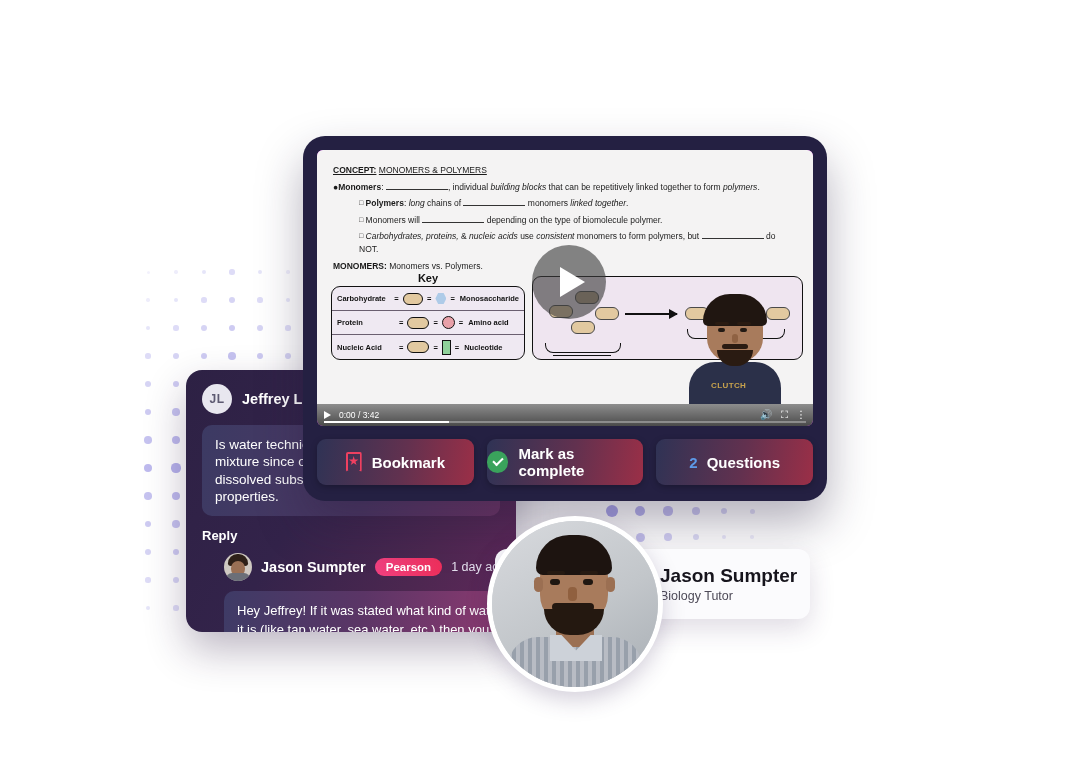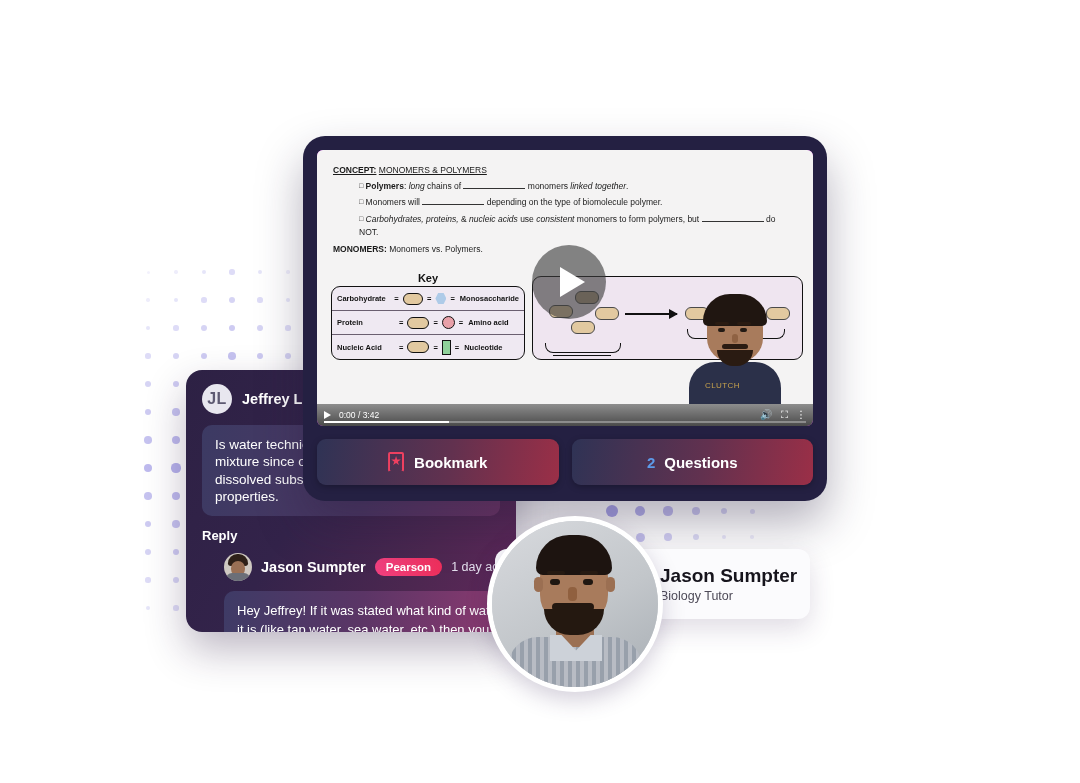--- a/index.html
+++ b/index.html
@@ -25,21 +25,21 @@
     overflow:hidden;
     padding:14px 16px 0 16px;
     box-sizing:border-box;
     z-index:3;
   }
   .cp-head{display:flex;align-items:center;gap:10px;}
   .avatar-circle{
     width:30px;height:30px;border-radius:50%;
     background:#e8e7ef;color:#5d5a72;
     display:flex;align-items:center;justify-content:center;
-    font-size:16px;font-weight:bold;letter-spacing:.5px;flex:none;
+    font-size:12px;font-weight:bold;letter-spacing:.5px;flex:none;
   }
   .cp-name{color:#ffffff;font-size:14.5px;font-weight:bold;white-space:nowrap;}
   .bubble{
     margin-top:11px;border-radius:10px;padding:11px 13px;
     background:linear-gradient(100deg,#3c3a63 0%,#4c3763 55%,#6d3566 100%);
     color:#ffffff;font-size:13.5px;line-height:1.28;
   }
   .reply-link{
     margin-top:12px;color:#ffffff;font-size:13px;font-weight:bold;
   }
@@ -121,21 +121,21 @@
     position:absolute;right:24px;bottom:0;width:108px;height:112px;overflow:hidden;z-index:3;
   }
   .wc-head{position:absolute;left:26px;top:8px;width:56px;height:62px;border-radius:28px 28px 24px 24px;background:#a87b5c;}
   .wc-hair{position:absolute;left:22px;top:2px;width:64px;height:32px;border-radius:32px 32px 6px 6px;background:#201611;}
   .wc-brow{position:absolute;top:30px;width:14px;height:3px;border-radius:2px;background:#2a1b12;}
   .wc-eye{position:absolute;top:36px;width:7px;height:4px;border-radius:3px;background:#231a14;}
   .wc-nose{position:absolute;left:51px;top:42px;width:6px;height:9px;border-radius:3px;background:#8f6243;}
   .wc-mous{position:absolute;left:41px;top:52px;width:26px;height:5px;border-radius:3px;background:#2a1b12;}
   .wc-beard{position:absolute;left:36px;top:58px;width:36px;height:16px;border-radius:0 0 16px 16px;background:#2a1b12;}
   .wc-body{position:absolute;left:8px;bottom:0;width:92px;height:42px;border-radius:26px 26px 0 0;background:#2b3049;}
-  .wc-logo{position:absolute;left:24px;bottom:14px;font-size:8px;font-weight:normal;color:#c7a24d;letter-spacing:.4px;}
+  .wc-logo{position:absolute;left:30px;bottom:14px;font-size:8px;font-weight:bold;color:#c7a24d;letter-spacing:.4px;}
 
   
   .vbar{
     position:absolute;left:0;right:0;bottom:0;height:22px;
     background:linear-gradient(180deg,#8d8d8d 0%,#4a4a4a 100%);
     display:flex;align-items:center;padding:0 7px;box-sizing:border-box;gap:8px;z-index:6;
   }
   .vplay{width:0;height:0;border-left:7px solid #fff;border-top:4.5px solid transparent;border-bottom:4.5px solid transparent;}
   .vtime{color:#fff;font-size:8.5px;}
   .vspace{flex:1;}
@@ -337,20 +337,24 @@
 
   <div class="tablet">
     <div class="screen">
 
       <div class="ws">
         <div class="ws-t">
           <span class="b u">CONCEPT:</span>
           <span class="u">MONOMERS &amp; POLYMERS</span>
         </div>
 
+        <div class="ws-t" style="margin-top:4px;">
+          <span>●</span><span class="b">Monomers</span><span>:</span>
+          <span class="blank"></span><span>, individual </span><span class="i">building blocks</span><span> that can be repetitively linked together to form </span><span class="i">polymers</span><span>.</span>
+        </div>
 
         <div class="ws-t lvl1" style="margin-top:3px;">
           <span class="sq">□</span>
           <span class="b">Polymers</span><span>: </span><span class="i">long</span><span> chains of </span><span class="blank"></span><span> monomers </span><span class="i">linked together</span><span>.</span>
         </div>
 
         <div class="ws-t lvl1" style="margin-top:3px;">
           <span class="sq">□</span>
           <span>Monomers will </span><span class="blank"></span><span> depending on the type of biomolecule polymer.</span>
         </div>
@@ -448,20 +452,24 @@
           </div>
       </div>
     </div>
 
     <div class="actions" id="actions">
         <div class="abtn">
           <span class="ic-book">
             <span class="ic-star"></span>
           </span>
           <span>Bookmark</span>
+        </div>
+        <div class="abtn">
+          <span class="ic-check"></span>
+          <span>Mark as complete</span>
         </div>
         <div class="abtn q">
           <span class="qnum">2</span>
           <span>Questions</span>
         </div>
       </div>
   </div>
 
   <div class="profile-card">
     <div>

